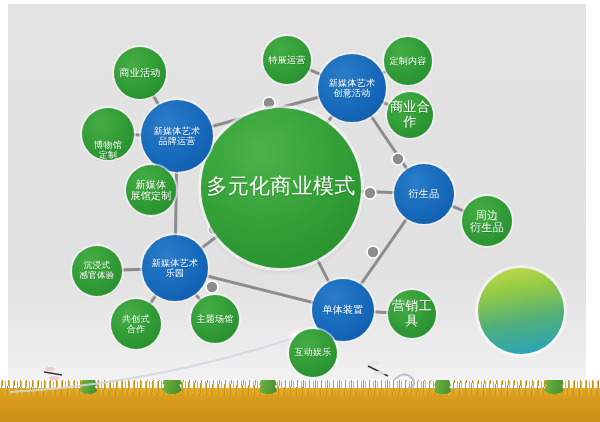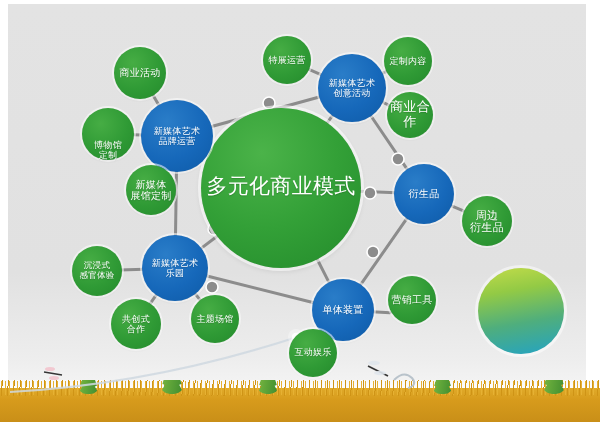--- a/index.html
+++ b/index.html
@@ -189,21 +189,21 @@
         <div>
           <span>商业合作</span>
         </div>
       </div>
       <div class="node green" style="left: 462px; top: 196px; width: 50px; height: 50px; font-size: 11px;">
         <div>
           <span>周边</span>
           <span>衍生品</span>
         </div>
       </div>
-      <div class="node green" style="left: 388px; top: 276px; width: 48px; height: 48px; font-size: 10px; text-align: center;">
+      <div class="node green" style="left: 388px; top: 290px; width: 48px; height: 48px; font-size: 13px; text-align: center;">
         <div>
           <span>营销工具</span>
         </div>
       </div>
       <div class="node green" style="left: 289px; top: 329px; width: 48px; height: 48px; font-size: 9px; font-family: Liberation Mono, monospace;">
         <div>
           <span>互动娱乐</span>
         </div>
       </div>
       <div class="node green" style="left: 72px; top: 246px; width: 50px; height: 50px; font-size: 8.5px;">

